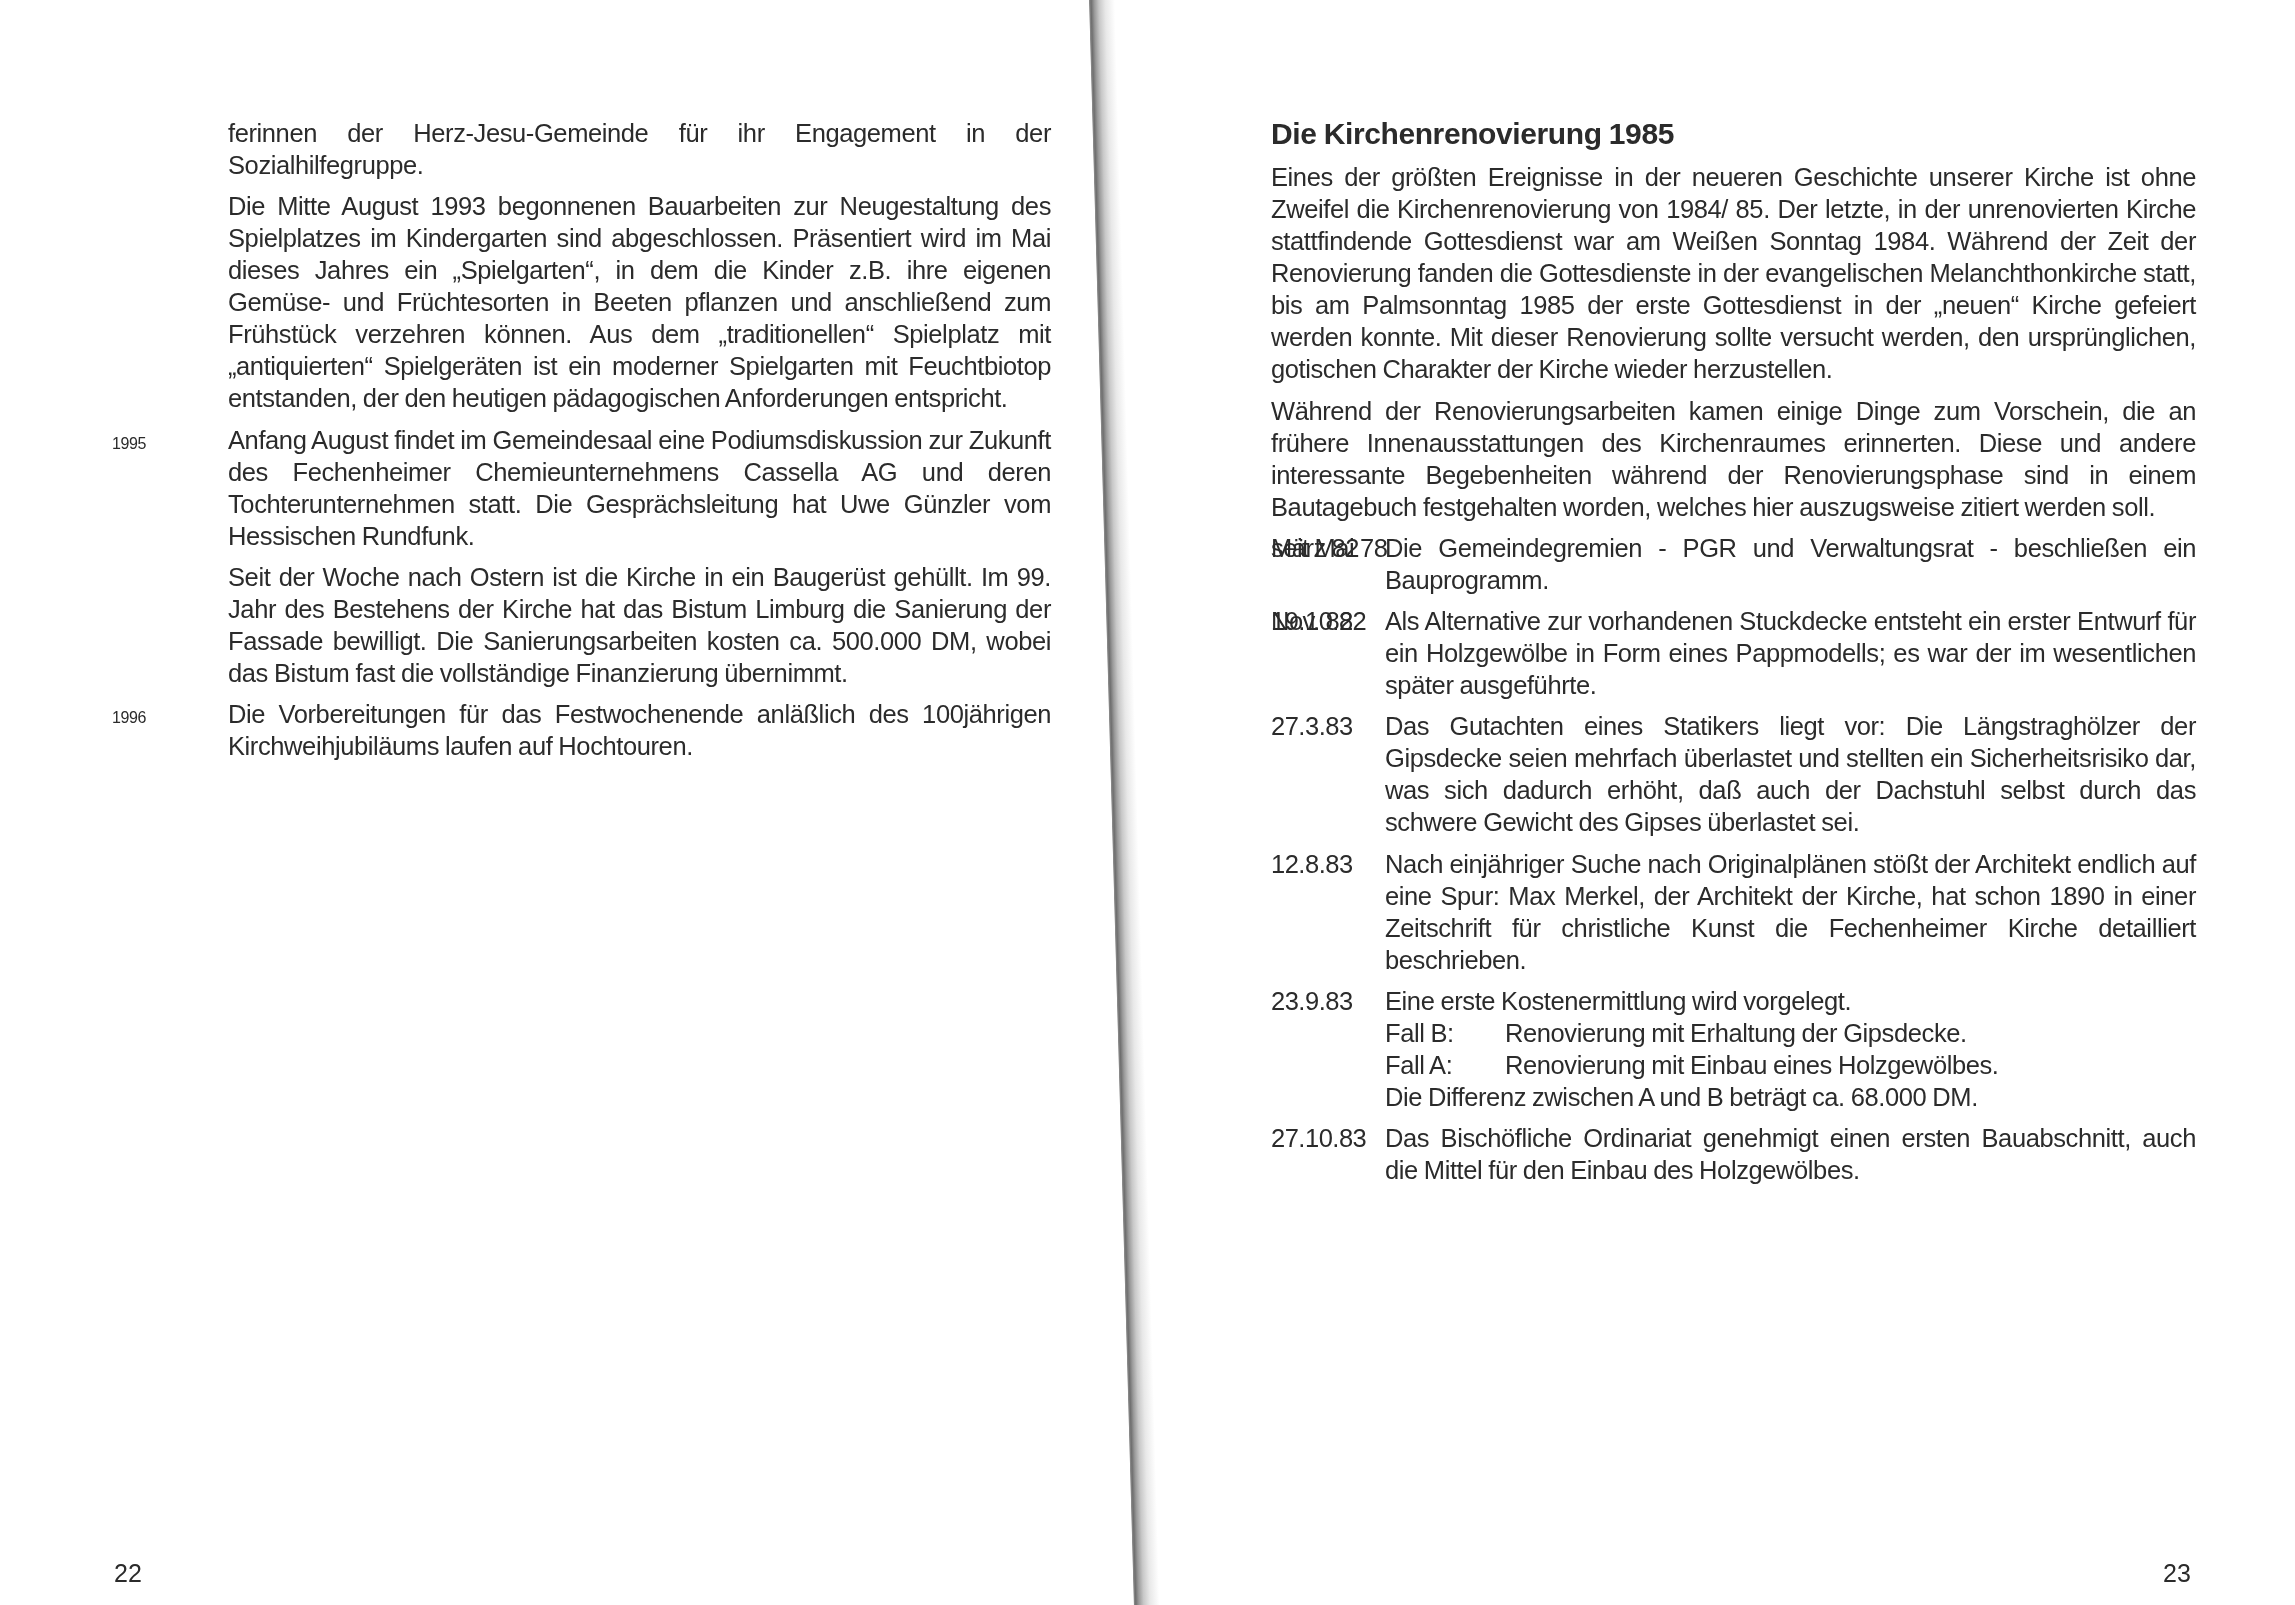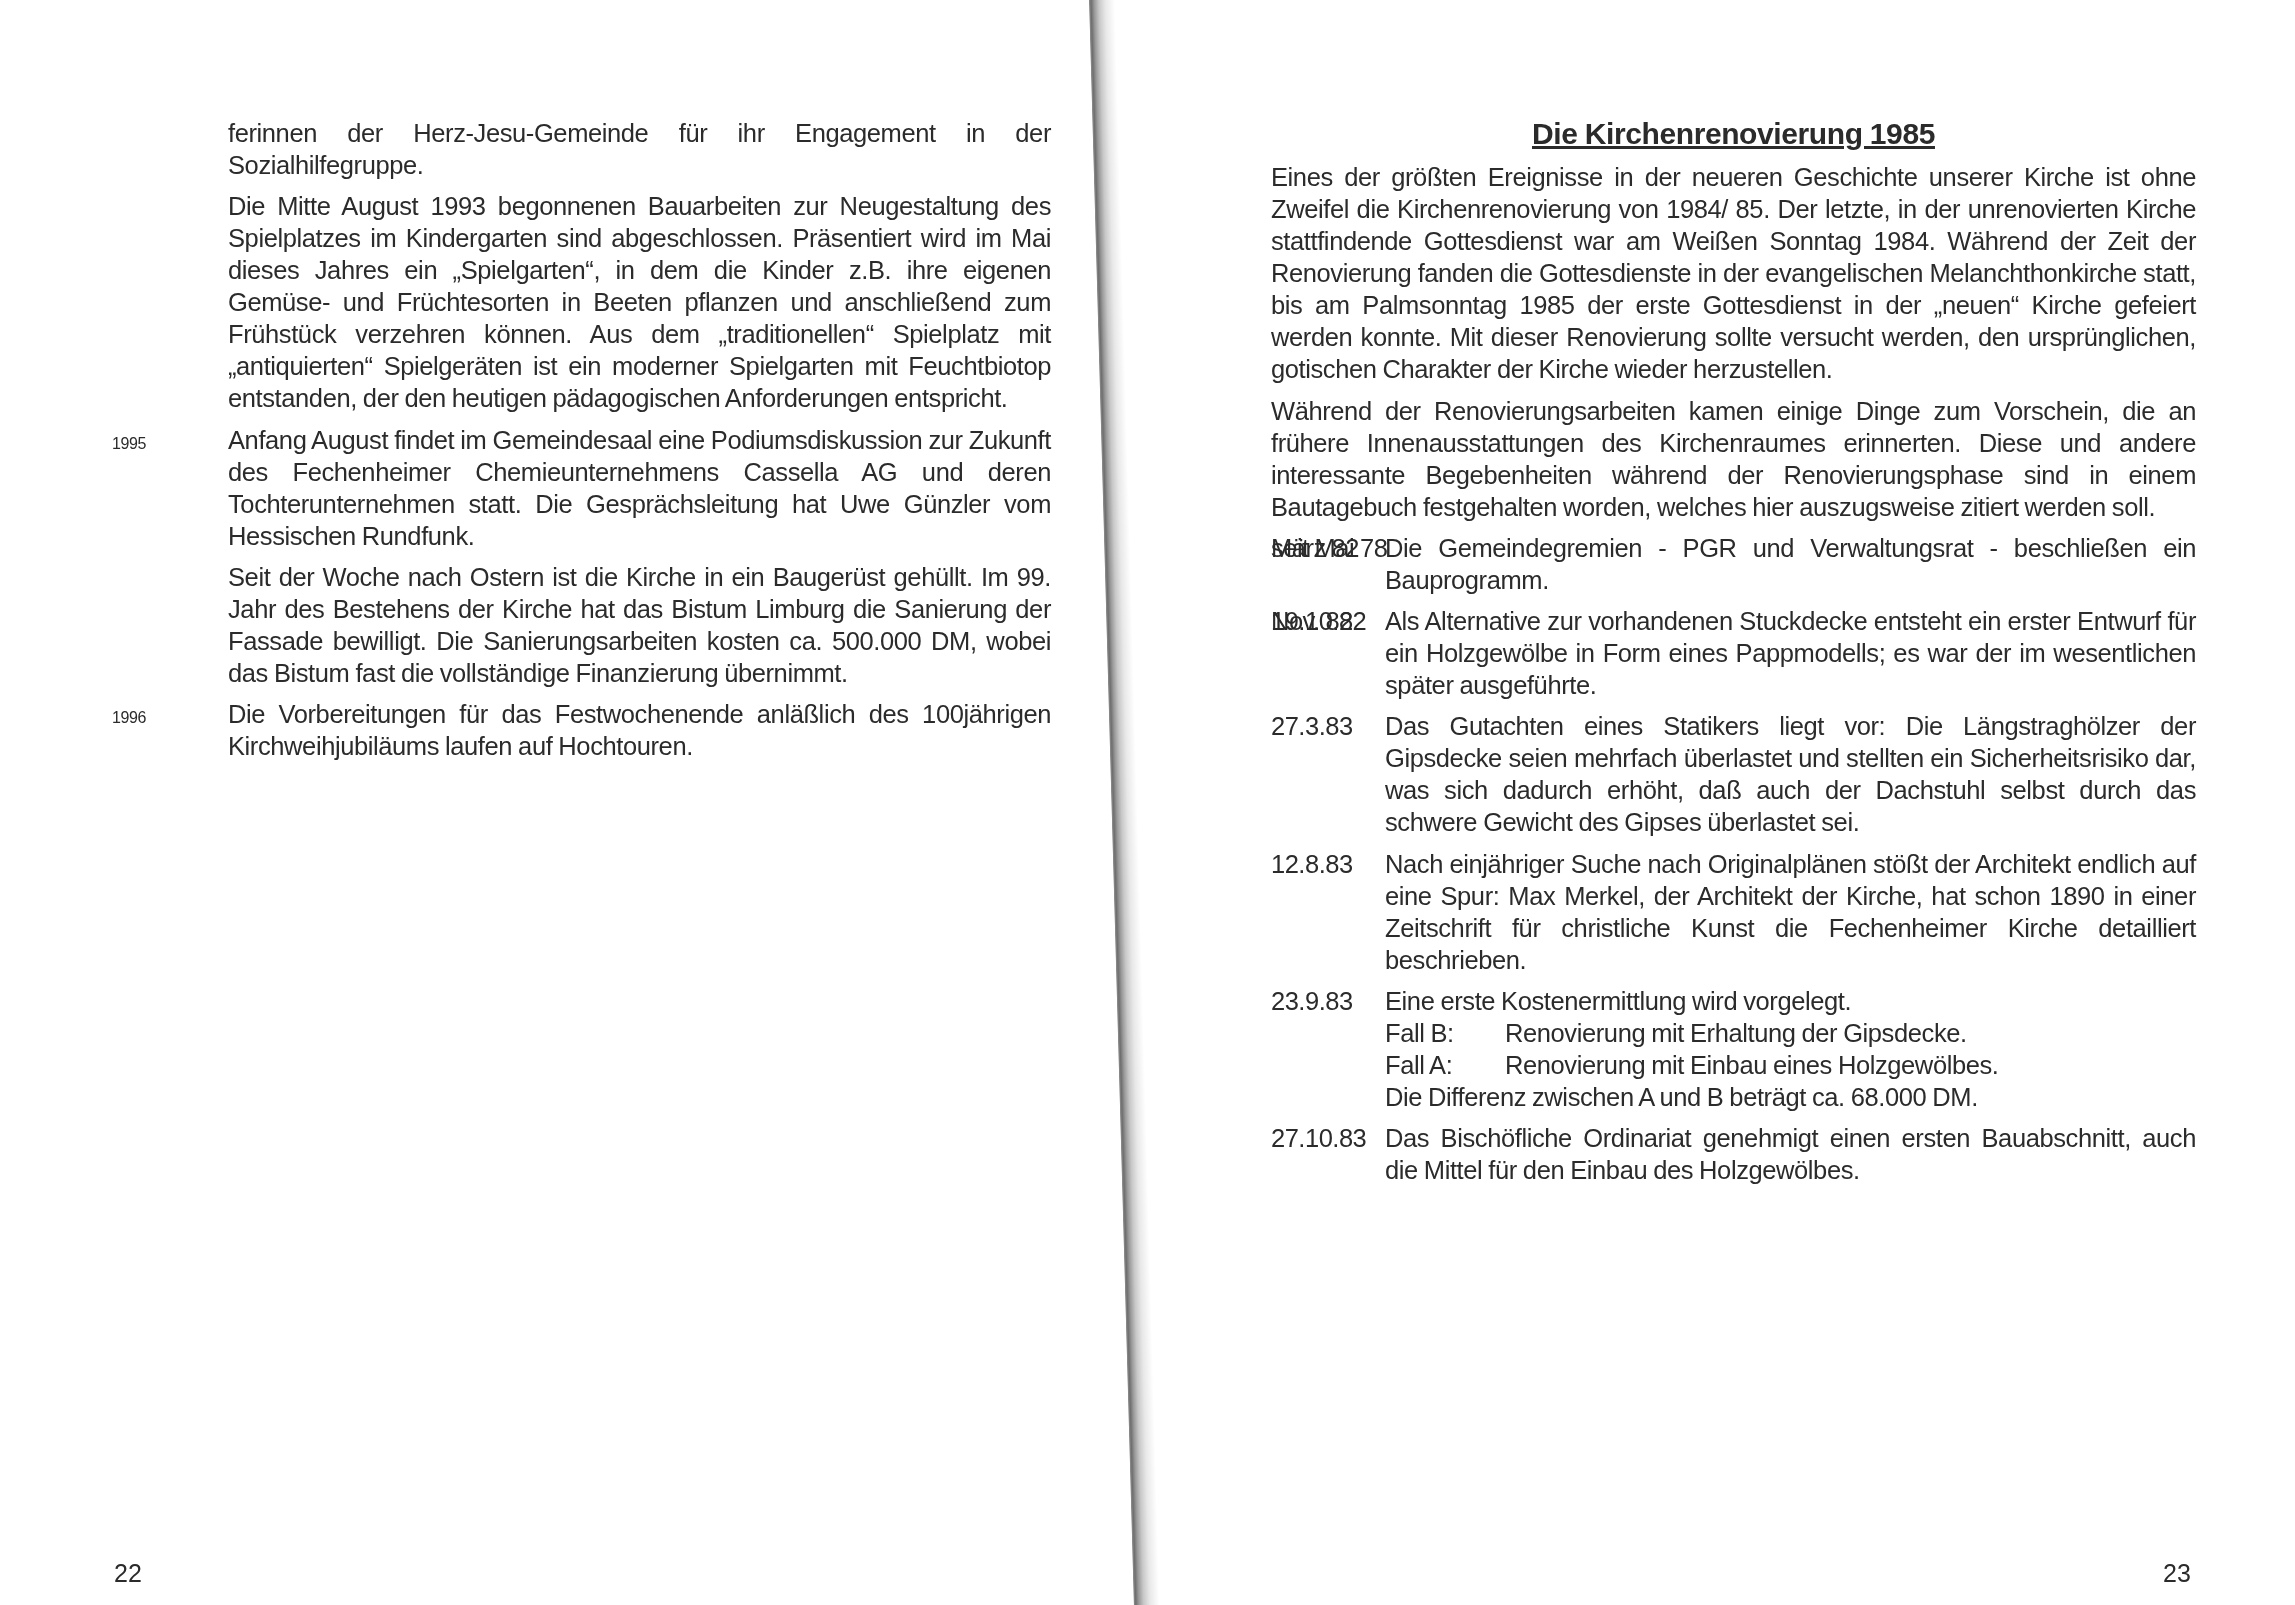--- a/index.html
+++ b/index.html
@@ -29,22 +29,22 @@
   #left-col { position: absolute; left: 228px; top: 109px; width: 823px; }
   .entry { position: relative; margin-bottom: 9.3px; }
   .entry p { margin: 0 0 9.3px 0; }
   .entry .year {
     position: absolute; left: -116px; top: 4px; font-size: 16px; line-height: 32px;
   }
 
   
   #right-col { position: absolute; left: 107px; top: 107px; width: 925px; }
   .heading {
-    font-weight: bold; font-size: 30px; text-align: center; margin: 0 0 9.3px 0;
-    letter-spacing: -0.4px; line-height: 37px; text-decoration: underline;
+    font-weight: bold; font-size: 30px; text-align: left; margin: 0 0 9.3px 0;
+    letter-spacing: -0.4px; line-height: 37px;
   }
   .intro { margin: 0 0 9.3px 0; }
   .log { position: relative; padding-left: 114px; margin-bottom: 9.3px; }
   .log .date {
     position: absolute; left: 0; top: 0; width: 109px; white-space: nowrap;
     font-size: 25.5px; line-height: 32px; letter-spacing: -0.5px;
   }
   .log p { margin: 0; }
   .case { display: flex; }
   .case .case-label { width: 120px; flex: none; }

